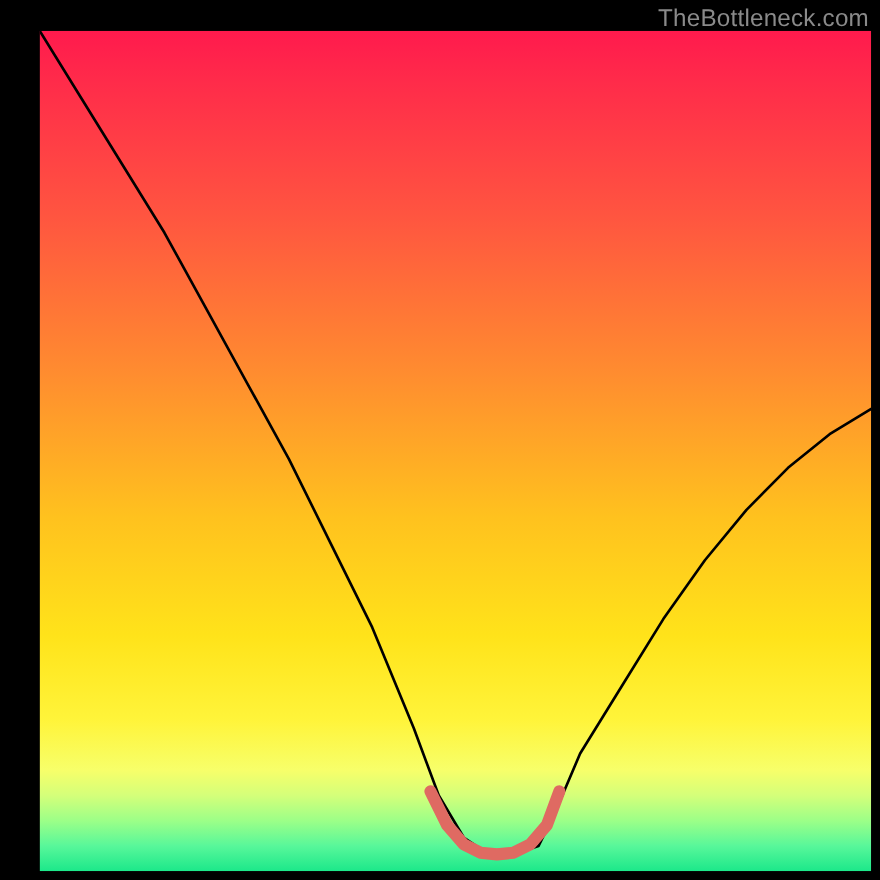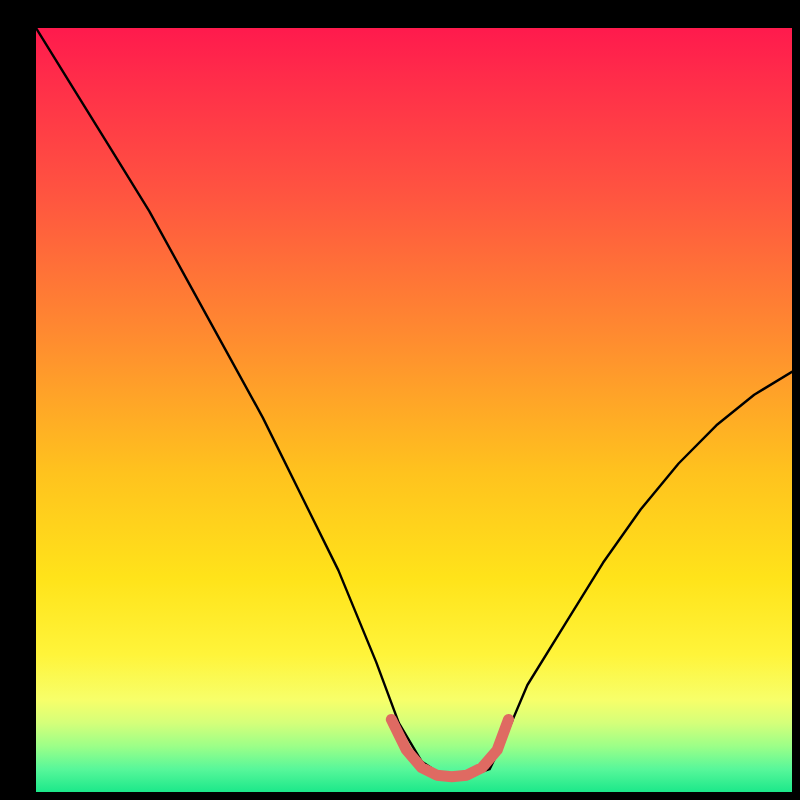--- a/index.html
+++ b/index.html
@@ -60,20 +60,21 @@
     font-weight: 500;
     letter-spacing: 0.2px;
     user-select: none;
   }
 </style>
 </head>
 <body>
 
 <div class="frame">
 
+  <div class="watermark">TheBottleneck.com</div>
 
   <div class="plot">
     <div class="gradient"></div>
 
     <svg class="curve" viewBox="0 0 756 764" preserveAspectRatio="none">
       <path id="curve-main" fill="none" stroke="#000" stroke-width="2.4" stroke-linecap="round" stroke-linejoin="round" d="M0.0 0.0 L37.8 61.1 L75.6 122.2 L113.4 183.4 L151.2 252.1 L189.0 320.9 L226.8 389.6 L264.6 466.0 L302.4 542.4 L340.2 634.1 L362.9 695.2 L385.6 733.4 L408.2 748.7 L430.9 748.7 L453.6 741.1 L468.7 710.5 L491.4 657.0 L529.2 595.9 L567.0 534.8 L604.8 481.3 L642.6 435.5 L680.4 397.3 L718.2 366.7 L756.0 343.8"></path>
       <path id="curve-trough" fill="none" stroke="#df6a62" stroke-width="11" stroke-linecap="round" stroke-linejoin="round" d="M355.3 691.4 L370.4 722.0 L385.6 739.6 L400.7 747.2 L415.8 748.7 L430.9 747.2 L446.0 739.6 L461.2 722.0 L472.5 691.4"></path>
     </svg>
   </div>
 

